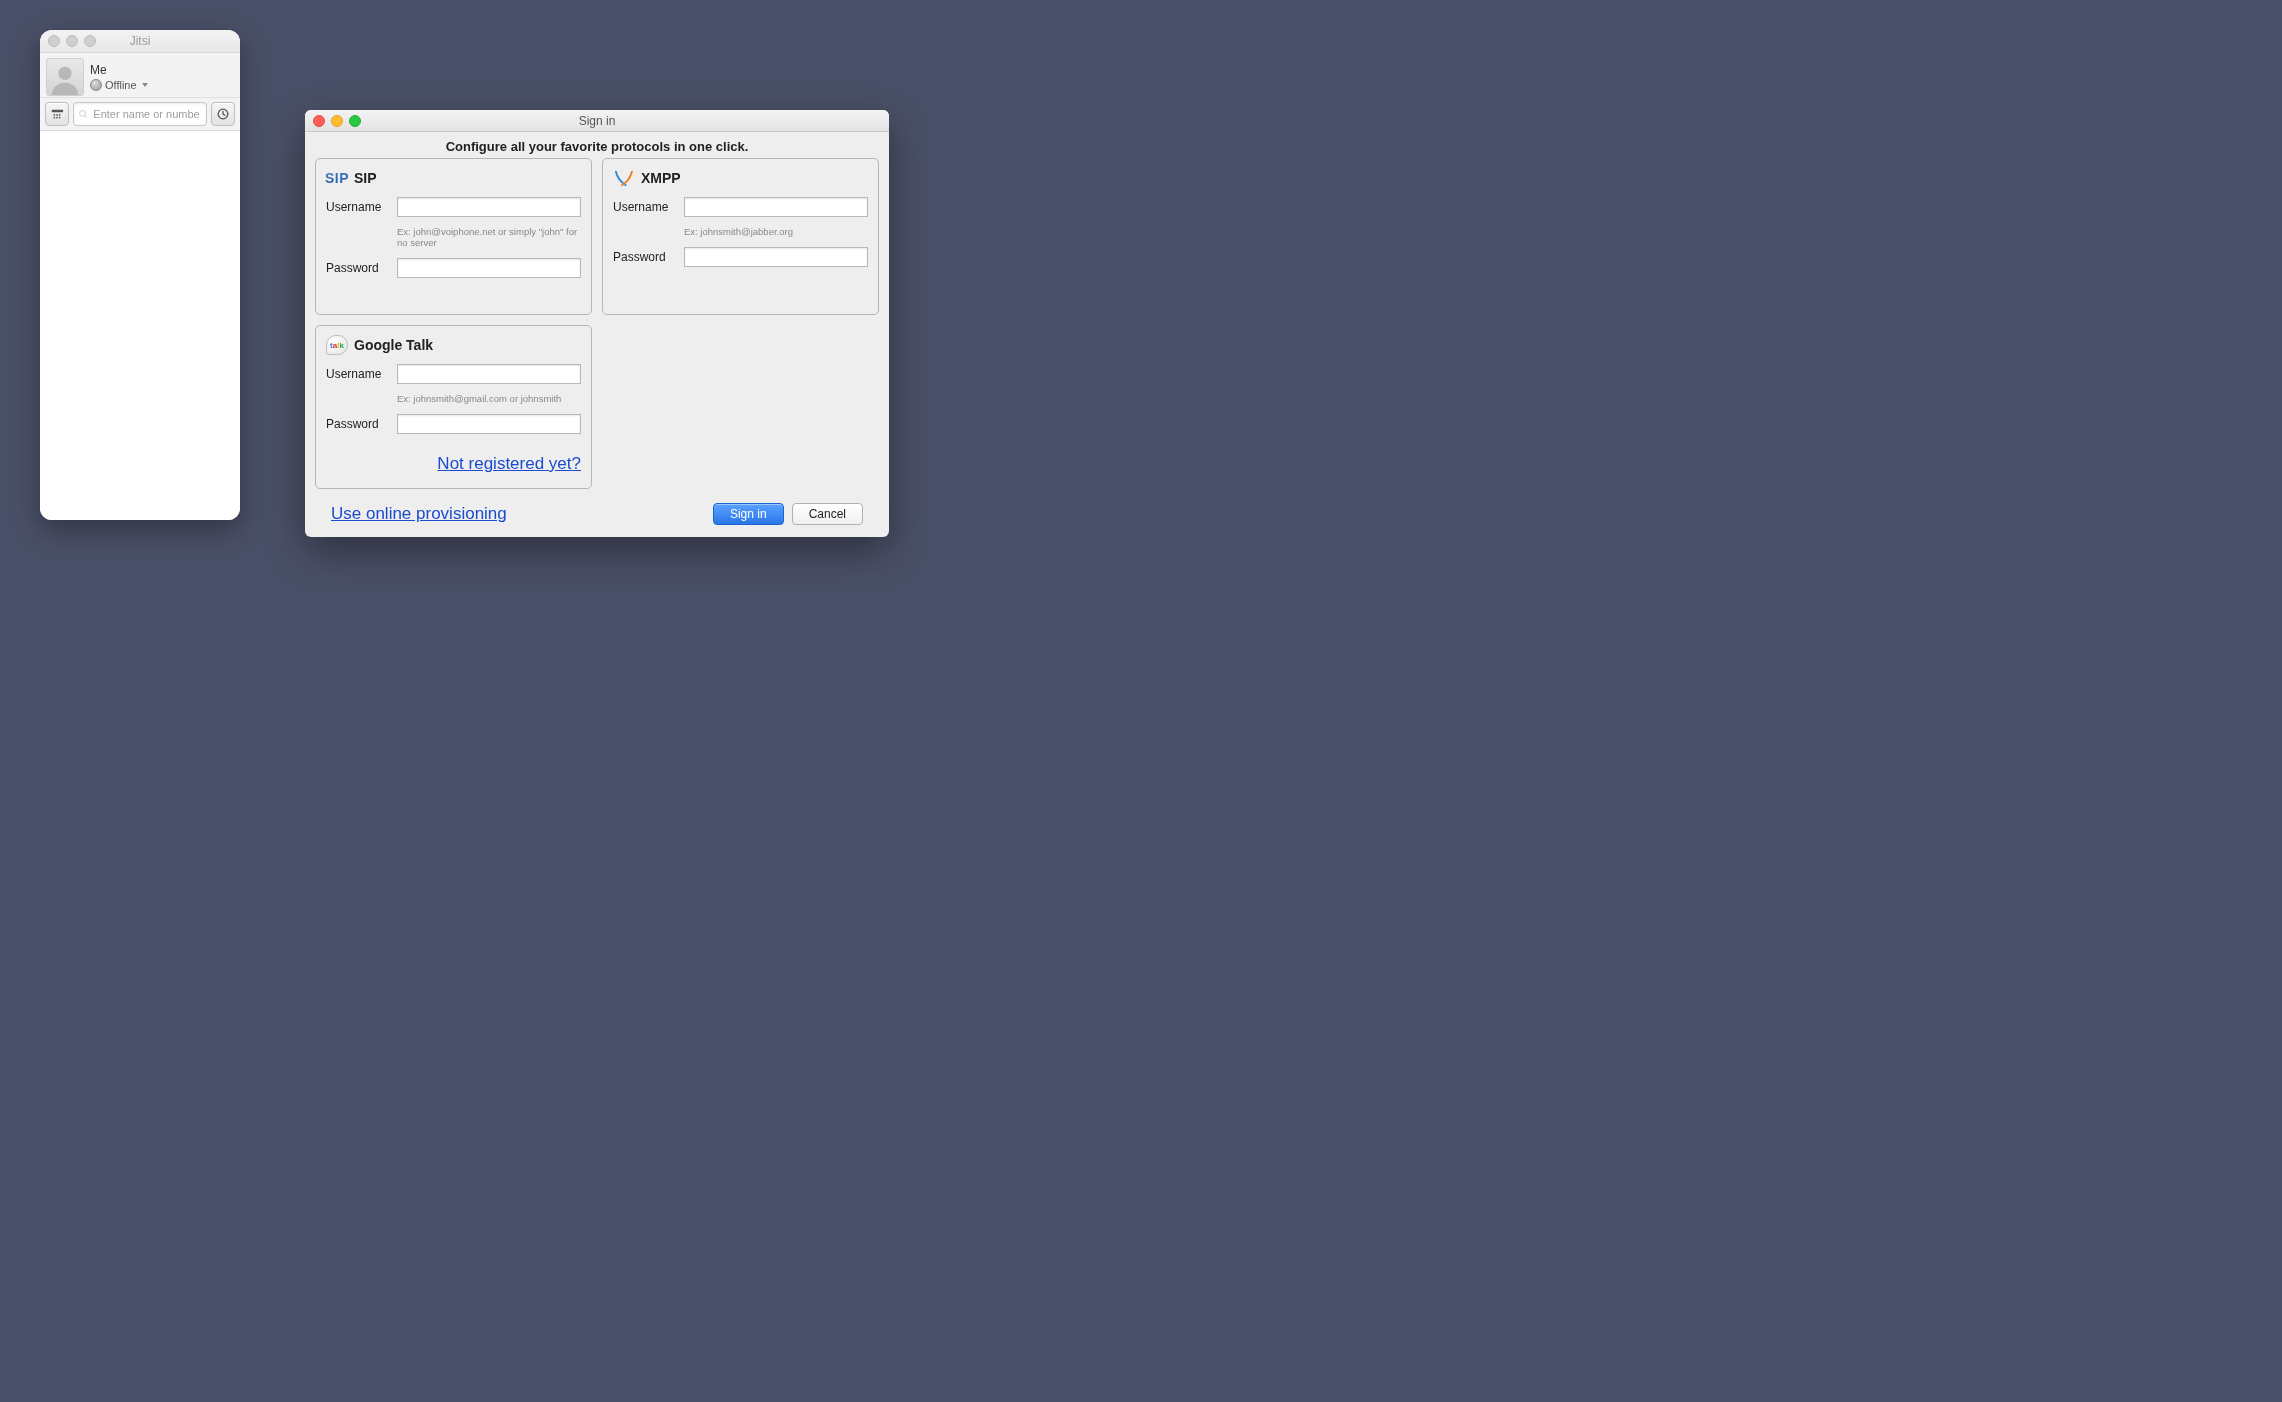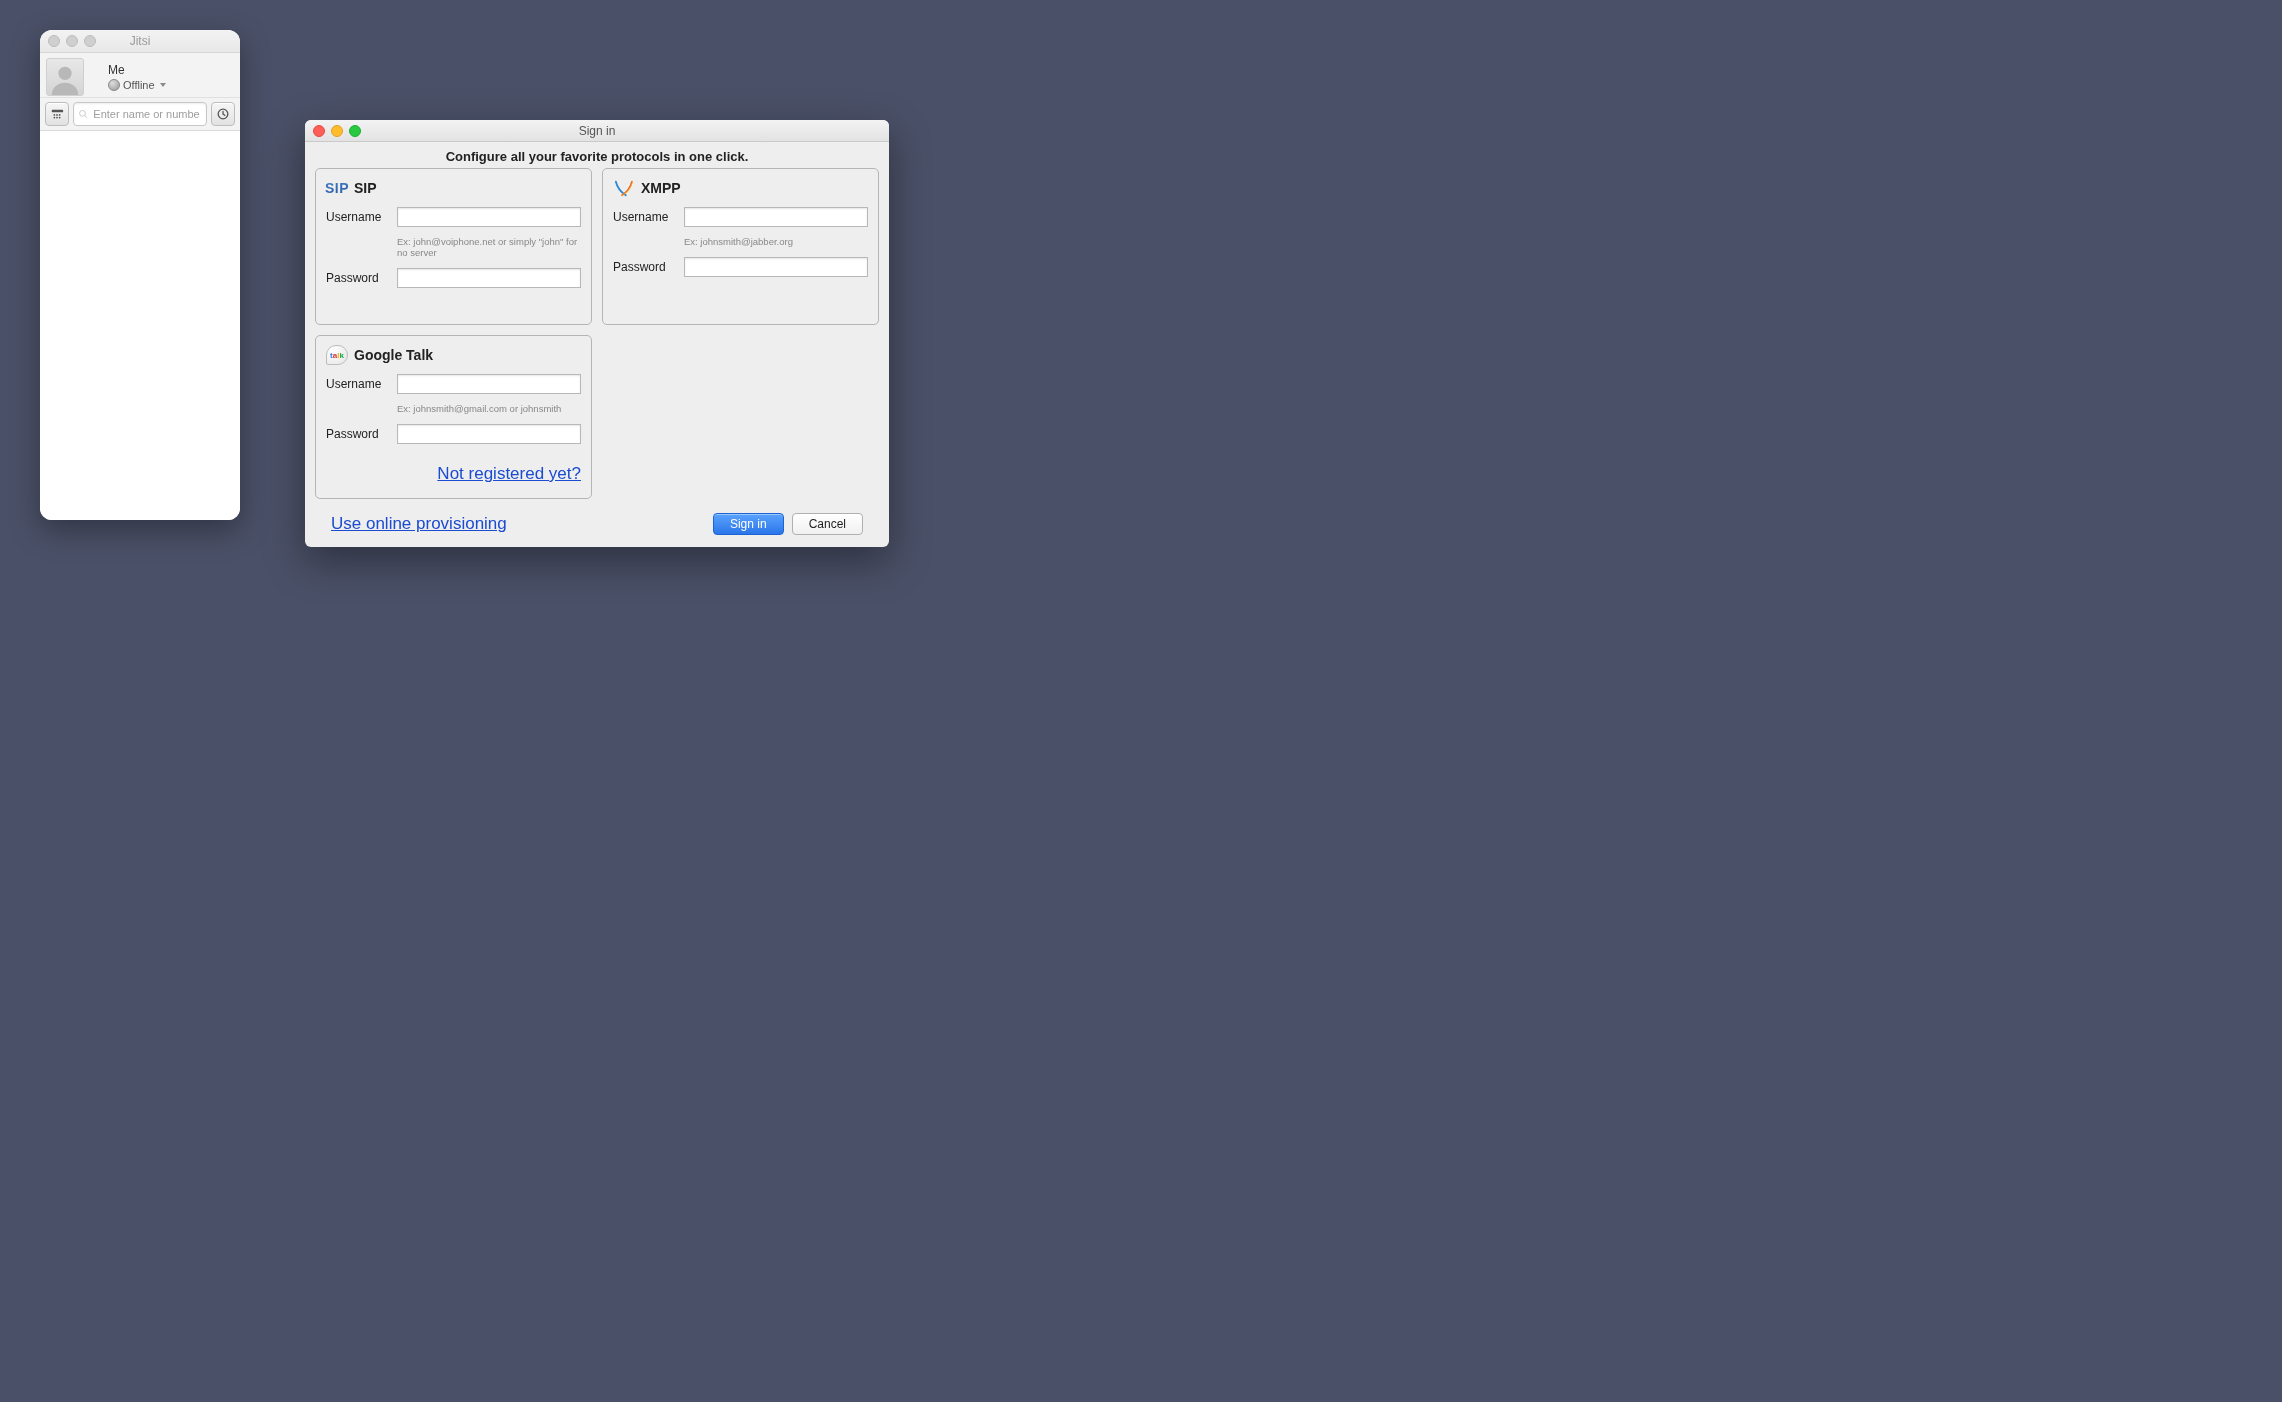--- a/index.html
+++ b/index.html
@@ -53,21 +53,21 @@
     font-size: 12px;
     color: #9a9a9a;
     pointer-events: none;
   }
 
   .main-header {
     height: 40px;
     display: flex;
     align-items: center;
     padding: 4px 6px 0 6px;
-    gap: 24px;
+    gap: 6px;
     background: #f3f3f3;
     border-bottom: 1px solid #e0e0e0;
   }
   .avatar {
     width: 36px;
     height: 36px;
     background: linear-gradient(#e8e8e8,#d4d4d4);
     border-radius: 3px;
     border: 1px solid #cfcfcf;
     display: flex;
@@ -131,21 +131,21 @@
     background: transparent;
   }
   .search-input::placeholder { color: #9e9e9e; }
 
   .main-body { flex: 1; background: #fff; height: calc(100% - 22px - 45px - 33px); }
 
   
   .win-signin {
     position: absolute;
     left: 305px;
-    top: 120px;
+    top: 110px;
     width: 584px;
     background: #eee;
     border-radius: 6px;
     box-shadow: 0 14px 40px rgba(0,0,0,0.4);
     overflow: hidden;
   }
   .signin-titlebar {
     height: 21px;
     background: linear-gradient(#f3f3f3, #e3e3e3);
     border-bottom: 1px solid #c9c9c9;

